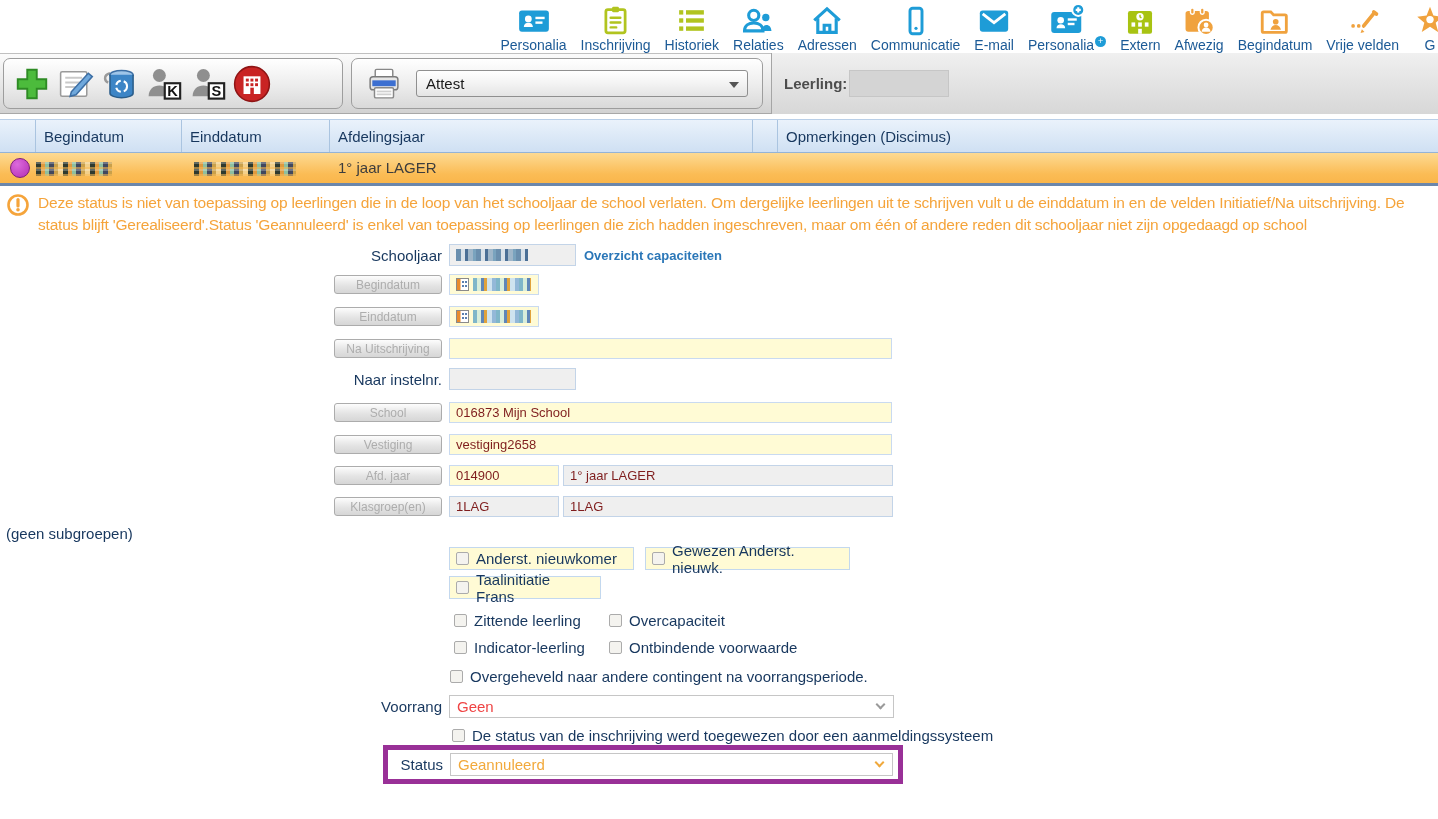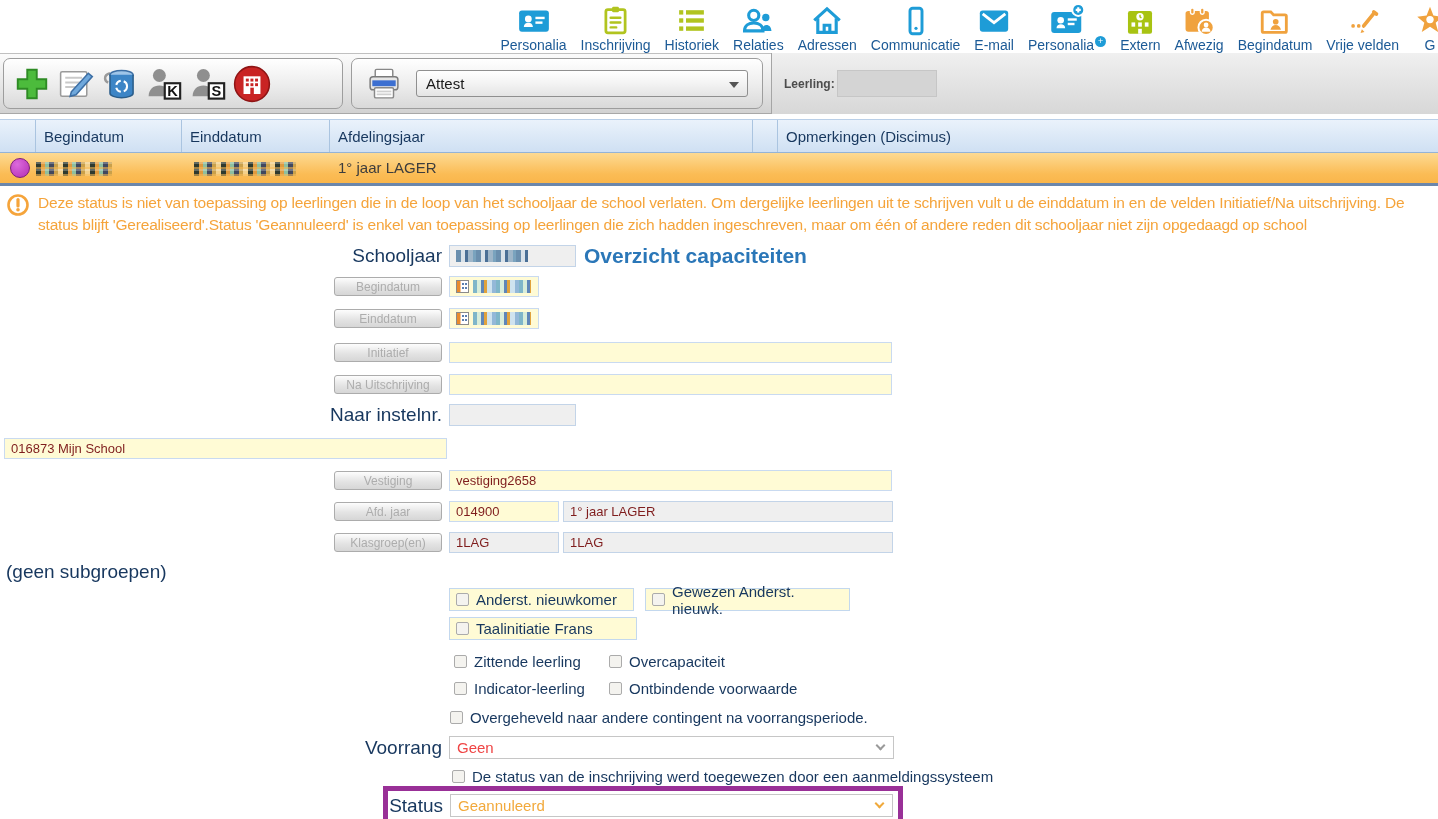--- a/index.html
+++ b/index.html
@@ -35,21 +35,21 @@
            border:1px solid #8f8f8f; border-radius:3px;
            background:linear-gradient(#ffffff,#f3f3f3 50%,#e4e4e4);
            display:flex; align-items:center; padding:0 24px 0 9px;
            font-size:15px; color:#1a1a1a; cursor:pointer; }
   .combo .arr { position:absolute; right:8px; top:11px; width:0; height:0;
                 border-left:5px solid transparent; border-right:5px solid transparent;
                 border-top:6px solid #555; }
   .student-zone { flex:1; height:61px; margin-left:8px; border-left:1px solid #a5a5a5;
                   background:linear-gradient(#f0f0f0,#d7d7d7); display:flex;
                   align-items:center; padding-left:12px; }
-  .student-zone .slbl { font-size:12px; font-weight:bold; color:#4d4d4d; }
+  .student-zone .slbl { font-size:15px; font-weight:bold; color:#4d4d4d; }
   .student-redacted { width:100px; height:27px; background:#d4d4d4; margin-left:2px;
                       border:1px solid #c6c6c6; }
 
   
   .grid-header { margin-top:5px; height:34px; display:flex;
                  background:linear-gradient(#eaf2fb,#cfe0f3);
                  border-top:1px solid #b9cfe8; border-bottom:1px solid #94b3d6;
                  font-size:15px; color:#17375E; }
   .gh-cell { border-right:1px solid #aac4e0; display:flex; align-items:center;
              padding-left:8px; cursor:pointer; }
@@ -77,36 +77,36 @@
   
   .warning { position:relative; padding:6px 12px 2px 38px; color:#F5A43B;
              font-size:15.5px; letter-spacing:-0.2px; line-height:22px; }
   .warning .wicon { position:absolute; left:6px; top:7px; }
 
   
   .form { padding-top:2px; font-size:15px; color:#17375E; }
   .frow { display:flex; align-items:center; }
   .lblcol { width:445px; flex:0 0 auto; display:flex; justify-content:flex-end;
             align-items:center; padding-right:3px; }
-  .plain-lbl { font-size:19px; color:#17375E; }
+  .plain-lbl { font-size:15px; color:#17375E; }
   .lbtn { width:108px; height:19px; border:1px solid #ACACAC; border-radius:3px;
           background:linear-gradient(#fdfdfd,#e4e4e4 55%,#d6d6d6);
           color:#ADADAD; font-size:12px; display:flex; align-items:center;
           justify-content:center; cursor:default; }
   .lbtn.active { color:#000; border-color:#7d7d7d; cursor:pointer; }
   .inp { height:21px; border:1px solid #C9DAF0; display:flex; align-items:center;
          padding:0 6px; font-size:13px; color:#7f1d1d; margin-left:4px; }
   .yellow { background:#FFFBD5; }
   .grayf  { background:#EFEFEF; border-color:#C3D4E8; }
   .cal { margin-right:4px; flex:0 0 auto; display:flex; }
   .redacted-date { width:58px; height:13px;
       background:repeating-linear-gradient(90deg,#7fb6c9 0 4px,#d8edda 4px 8px,#5f86b8 8px 11px,#e0a23c 11px 14px,#cfe3ef 14px 19px,#93b8d8 19px 23px); }
   .redacted-sj { width:72px; height:12px;
       background:repeating-linear-gradient(90deg,#6b8fae 0 5px,#d9e2ea 5px 9px,#4a6f96 9px 12px,#9fb6c9 12px 17px,#7aa3be 17px 20px); }
-  .link-blue { margin-left:8px; color:#2B77B8; font-weight:bold; font-size:21px; cursor:pointer; }
+  .link-blue { margin-left:8px; color:#2B77B8; font-weight:bold; font-size:13px; cursor:pointer; }
   .cb { width:13px; height:13px; border:1px solid #ABABAB; border-radius:2px;
         background:#f4f3ef; flex:0 0 auto; margin-right:7px; cursor:pointer; }
   .ycb { background:#FFFBD5; border:1px solid #C3D8EE; height:23px; display:inline-flex;
          align-items:center; padding:0 10px 0 6px; }
   .cbrow-lbl { color:#17375E; font-size:15px; cursor:default; }
   .selectbox { position:relative; width:445px; height:23px; border:1px solid #C6C6C6;
                background:#fff; display:flex; align-items:center; padding:0 26px 0 7px;
                font-size:15px; margin-left:4px; cursor:pointer; }
   .chev { position:absolute; right:9px; top:5px; width:7px; height:7px;
           border-right:2px solid #9a9a9a; border-bottom:2px solid #9a9a9a;
@@ -431,42 +431,39 @@
               <rect x="6" y="3" width="2" height="2" fill="#5b7fae"></rect>
               <rect x="9" y="3" width="2" height="2" fill="#5b7fae"></rect>
               <rect x="6" y="7" width="2" height="2" fill="#5b7fae"></rect>
               <rect x="9" y="7" width="2" height="2" fill="#5b7fae"></rect>
             </svg>
           </span>
         <span class="redacted-date"></span>
       </div>
     </div>
 
-    <div class="frow mt13">
-      <div class="lblcol">
-          <span class="lbtn">Initiatief</span>
+
+    <div class="frow mt11">
+      <div class="lblcol">
+          <span class="lbtn">Na Uitschrijving</span>
         </div>
       <div class="inp yellow w443"></div>
     </div>
 
-    <div class="frow mt11">
-      <div class="lblcol">
-          <span class="lbtn">Na Uitschrijving</span>
-        </div>
-      <div class="inp yellow w443"></div>
-    </div>
-
     <div class="frow mt9">
       <div class="lblcol">
           <span class="plain-lbl">Naar instelnr.</span>
         </div>
       <div class="inp grayf w127 h22"></div>
     </div>
 
     <div class="frow mt12">
+      <div class="lblcol">
+          <span class="lbtn">School</span>
+        </div>
       <div class="inp yellow w443">
           <span>016873 Mijn School</span>
         </div>
     </div>
 
     <div class="frow mt11">
       <div class="lblcol">
           <span class="lbtn">Vestiging</span>
         </div>
       <div class="inp yellow w443">
@@ -509,21 +506,21 @@
         <span class="cbrow-lbl">Anderst. nieuwkomer</span>
       </div>
       <div class="ycb" style="margin-left:11px;width:205px;">
         <span class="cb"></span>
         <span class="cbrow-lbl">Gewezen Anderst. nieuwk.</span>
       </div>
     </div>
 
     <div class="frow mt6">
       <div class="lblcol"></div>
-      <div class="ycb" style="margin-left:4px;width:188px;">
+      <div class="ycb" style="margin-left:4px;width:152px;">
         <span class="cb"></span>
         <span class="cbrow-lbl">Taalinitiatie Frans</span>
       </div>
     </div>
 
     <div class="frow mt13">
       <div class="lblcol"></div>
       <span class="cb" style="margin-left:9px;"></span>
       <span class="cbrow-lbl" style="width:125px;">Zittende leerling</span>
       <span class="cb" style="margin-left:10px;"></span>

